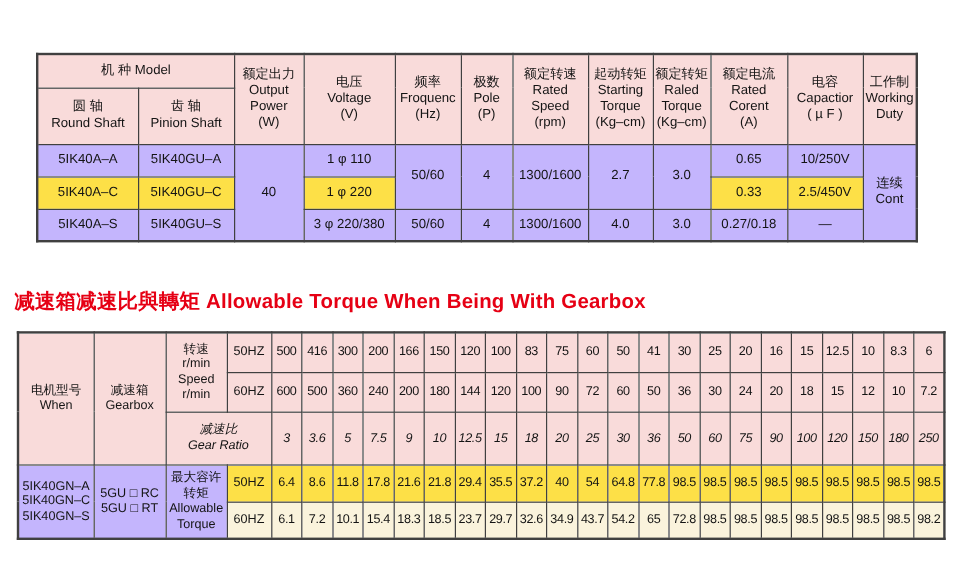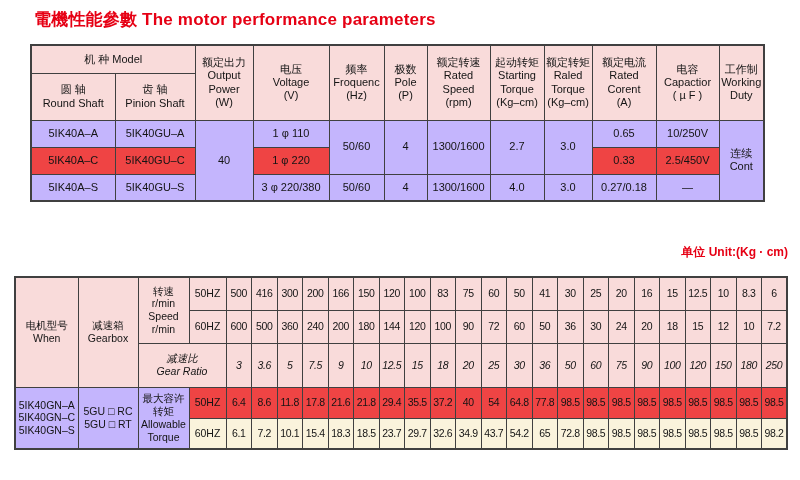--- a/index.html
+++ b/index.html
@@ -19,21 +19,21 @@
     white-space: pre-line;
     font-weight: normal;
     color: #141414;
     padding: 1px 0;
     line-height: 1.22;
     overflow: hidden;
   }
   table.tbl { border: 2px solid #404040; }
 
   .pink  { background: #f9dbda; }
-  .blue  { background: #ef4444; }
+  .blue  { background: #fde047; }
   .cream { background: #faf3dc; }
   .white { background: #c4b5fd; }
 
   
   .motor { top: 44px; left: 30px; width: 733px; font-size: 11px; }
   .motor tr.hdr1 { height: 28px; }
   .motor tr.hdr2 { height: 47px; }
   .motor tr.data { height: 27px; }
 
   
@@ -42,21 +42,20 @@
   .gear tr.g-ratio  { height: 44px; font-style: italic; }
   .gear tr.g-torque { height: 31px; }
   .gear td.num { padding: 0; font-size: 10.5px; letter-spacing: -0.3px; }
   .gear .small { font-size: 10.5px; }
 </style>
 </head>
 <body>
 
 <div class="page">
 
-  <h1 class="sec-title title-1">電機性能參數 The motor performance parameters</h1>
 
   <table class="tbl motor">
     <colgroup>
       <col style="width:84px">
         <col style="width:80px">
         <col style="width:58px">
         <col style="width:76px">
       <col style="width:55px">
         <col style="width:43px">
         <col style="width:63px">
@@ -141,21 +140,21 @@
       <td class="white">4</td>
       <td class="white">1300/1600</td>
       <td class="white">4.0</td>
       <td class="white">3.0</td>
       <td class="white">0.27/0.18</td>
       <td class="white">—</td>
     </tr>
   </tbody>
     </table>
 
-  <div class="unit-note">单位 Unit:(Kg · cm)</div>
+  <h2 class="sec-title title-2">减速箱减速比與轉矩 Allowable Torque When Being With Gearbox</h2>
 
   <table class="tbl gear">
     <colgroup>
       <col style="width:63px">
         <col style="width:60px">
         <col style="width:51px">
         <col style="width:37px">
       <col span="22">
     </colgroup>
     <tbody>

